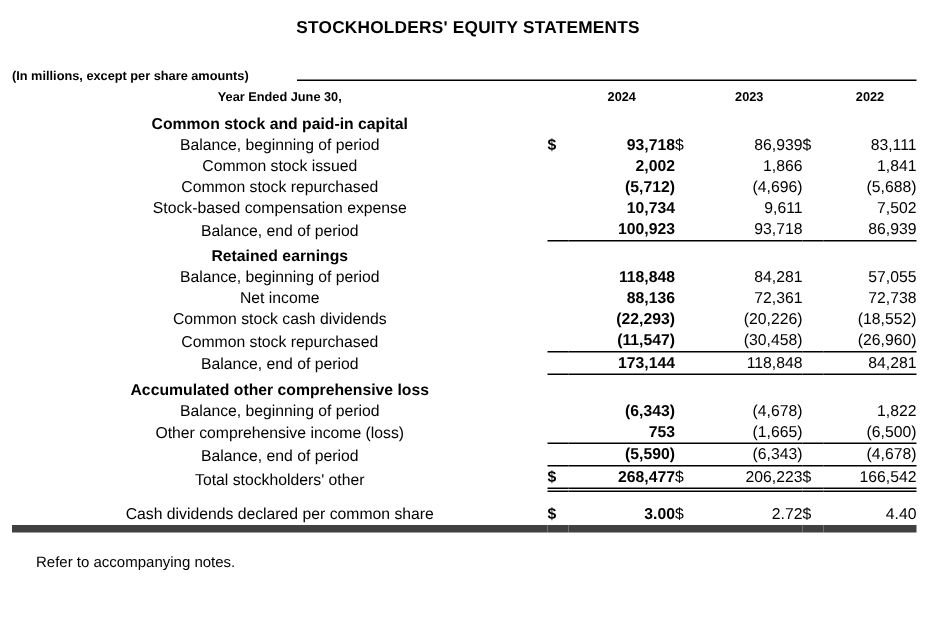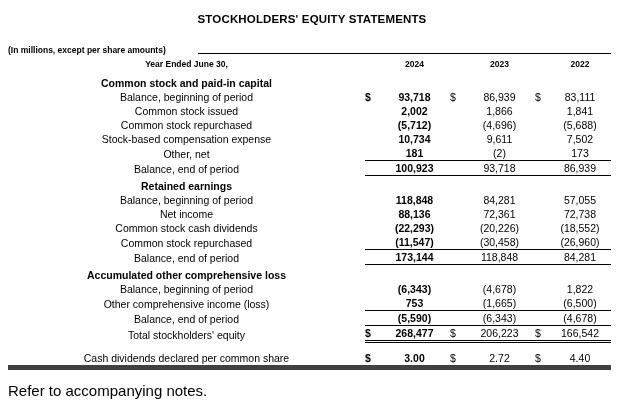--- a/index.html
+++ b/index.html
@@ -77,21 +77,21 @@
   table.fin td {
     padding: 0;
     vertical-align: bottom;
     line-height: 14px;
     height: 14px;
     white-space: nowrap;
   }
 
   td.label { text-align: center; padding-left: 0px; }
   td.cur   { text-align: left;  font-weight: normal; padding-left: 1px;}
-  td.num   { text-align: center; padding-right: 0px; }
+  td.num   { text-align: right; padding-right: 0px; }
 
   
   tr.hdr td { font-size: 8.5px; font-weight: bold; height: 16px; line-height: 16px; padding-bottom: 1px; }
   tr.hdr td.num { text-align: center; }
 
   
   tr.section td { font-weight: bold; height: 15px; padding-top: 2px; }
 
   
   td.bold { font-weight: bold; }
@@ -107,22 +107,22 @@
   }
 
   
   tr.full-rule-bottom td { border-bottom: 5px solid #404040; }
 
   tr.spacer td { height: 8px; line-height: 8px; }
 
   
   .footer-note {
     margin-top: 14px;
-    margin-left: 8px;
-    font-size: 15px;
+    margin-left: 24px;
+    font-size: 10px;
     line-height: 14px;
   }
 </style>
 </head>
 <body>
 
 <div id="sheet">
 
   <div class="doc-title">STOCKHOLDERS' EQUITY STATEMENTS</div>
 
@@ -190,29 +190,20 @@
         <tr>
           <td class="label">Stock-based compensation expense</td>
           <td class="cur bold"></td>
           <td class="num bold">10,734</td>
           <td class="cur"></td>
           <td class="num">9,611</td>
           <td class="cur"></td>
           <td class="num">7,502</td>
         </tr>
         <tr>
-          <td class="label">Other, net</td>
-          <td class="cur bold rule-bottom"></td>
-          <td class="num bold rule-bottom">181</td>
-          <td class="cur rule-bottom"></td>
-          <td class="num rule-bottom">(2)</td>
-          <td class="cur rule-bottom"></td>
-          <td class="num rule-bottom">173</td>
-        </tr>
-        <tr>
           <td class="label indent">Balance, end of period</td>
           <td class="cur bold rule-bottom"></td>
           <td class="num bold rule-bottom">100,923</td>
           <td class="cur rule-bottom"></td>
           <td class="num rule-bottom">93,718</td>
           <td class="cur rule-bottom"></td>
           <td class="num rule-bottom">86,939</td>
         </tr>
         <tr class="section">
           <td class="label">Retained earnings</td>
@@ -298,21 +289,21 @@
         <tr>
           <td class="label indent">Balance, end of period</td>
           <td class="cur bold rule-bottom"></td>
           <td class="num bold rule-bottom">(5,590)</td>
           <td class="cur rule-bottom"></td>
           <td class="num rule-bottom">(6,343)</td>
           <td class="cur rule-bottom"></td>
           <td class="num rule-bottom">(4,678)</td>
         </tr>
         <tr>
-          <td class="label">Total stockholders' equity</td>
+          <td class="label">Total stockholders' other</td>
           <td class="cur bold rule-double">$</td>
           <td class="num bold rule-double">268,477</td>
           <td class="cur rule-double">$</td>
           <td class="num rule-double">206,223</td>
           <td class="cur rule-double">$</td>
           <td class="num rule-double">166,542</td>
         </tr>
         <tr class="spacer">
           <td class=""></td>
           <td class=""></td>

